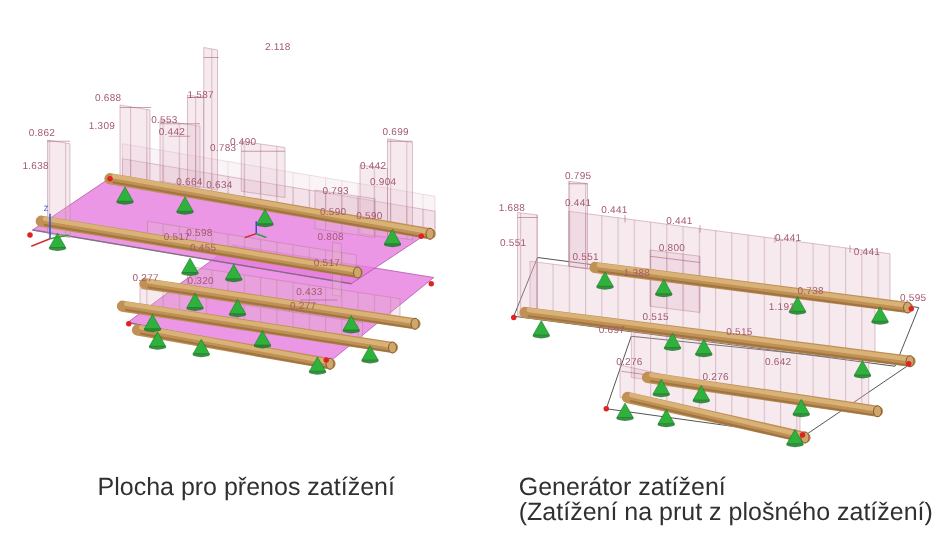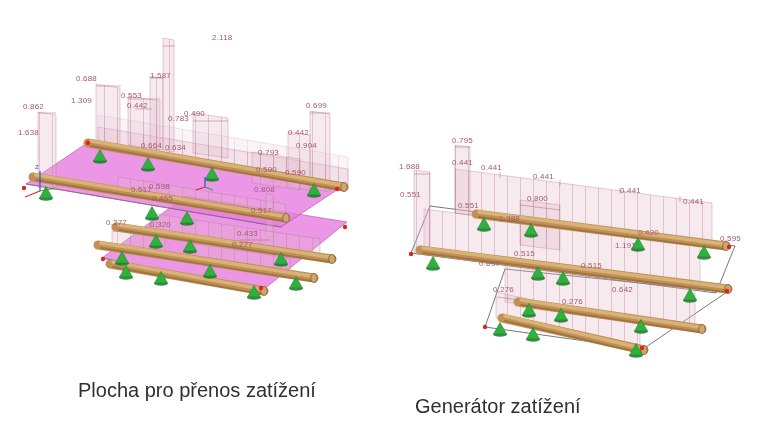--- a/index.html
+++ b/index.html
@@ -347,27 +347,28 @@
     <span class="vlabel" style="left: 399px; top: 162px;">1.688</span>
     <span class="vlabel" style="left: 452px; top: 158px;">0.441</span>
     <span class="vlabel" style="left: 481px; top: 163px;">0.441</span>
     <span class="vlabel" style="left: 533px; top: 172px;">0.441</span>
     <span class="vlabel" style="left: 620px; top: 186px;">0.441</span>
     <span class="vlabel" style="left: 683px; top: 197px;">0.441</span>
     <span class="vlabel" style="left: 400px; top: 190px;">0.551</span>
     <span class="vlabel" style="left: 458px; top: 201px;">0.551</span>
     <span class="vlabel" style="left: 527px; top: 194px;">0.800</span>
     <span class="vlabel" style="left: 499px; top: 214px;">1.388</span>
-    <span class="vlabel" style="left: 638px; top: 228px;">0.420</span>
+    <span class="vlabel" style="left: 638px; top: 228px;">0.738</span>
     <span class="vlabel" style="left: 684px; top: 234px; padding-left: 36px;">0.595</span>
     <span class="vlabel" style="left: 615px; top: 241px;">1.191</span>
     <span class="vlabel" style="left: 514px; top: 249px;">0.515</span>
     <span class="vlabel" style="left: 479px; top: 259px;">0.697</span>
     <span class="vlabel" style="left: 581px; top: 261px;">0.515</span>
     <span class="vlabel" style="left: 493px; top: 285px;">0.276</span>
     <span class="vlabel" style="left: 612px; top: 285px;">0.642</span>
     <span class="vlabel" style="left: 562px; top: 297px;">0.276</span>
   </div>
 
 <div class="caption" style="left:78px;top:380px">Plocha pro přenos zatížení</div>
-<div class="caption" style="left:415px;top:396px">
+<div class="caption" style="left:415px;top:380px">
   <div>Generátor zatížení</div>
+  <div>(Zatížení na prut z plošného zatížení)</div>
 </div>
 
 </body></html>

